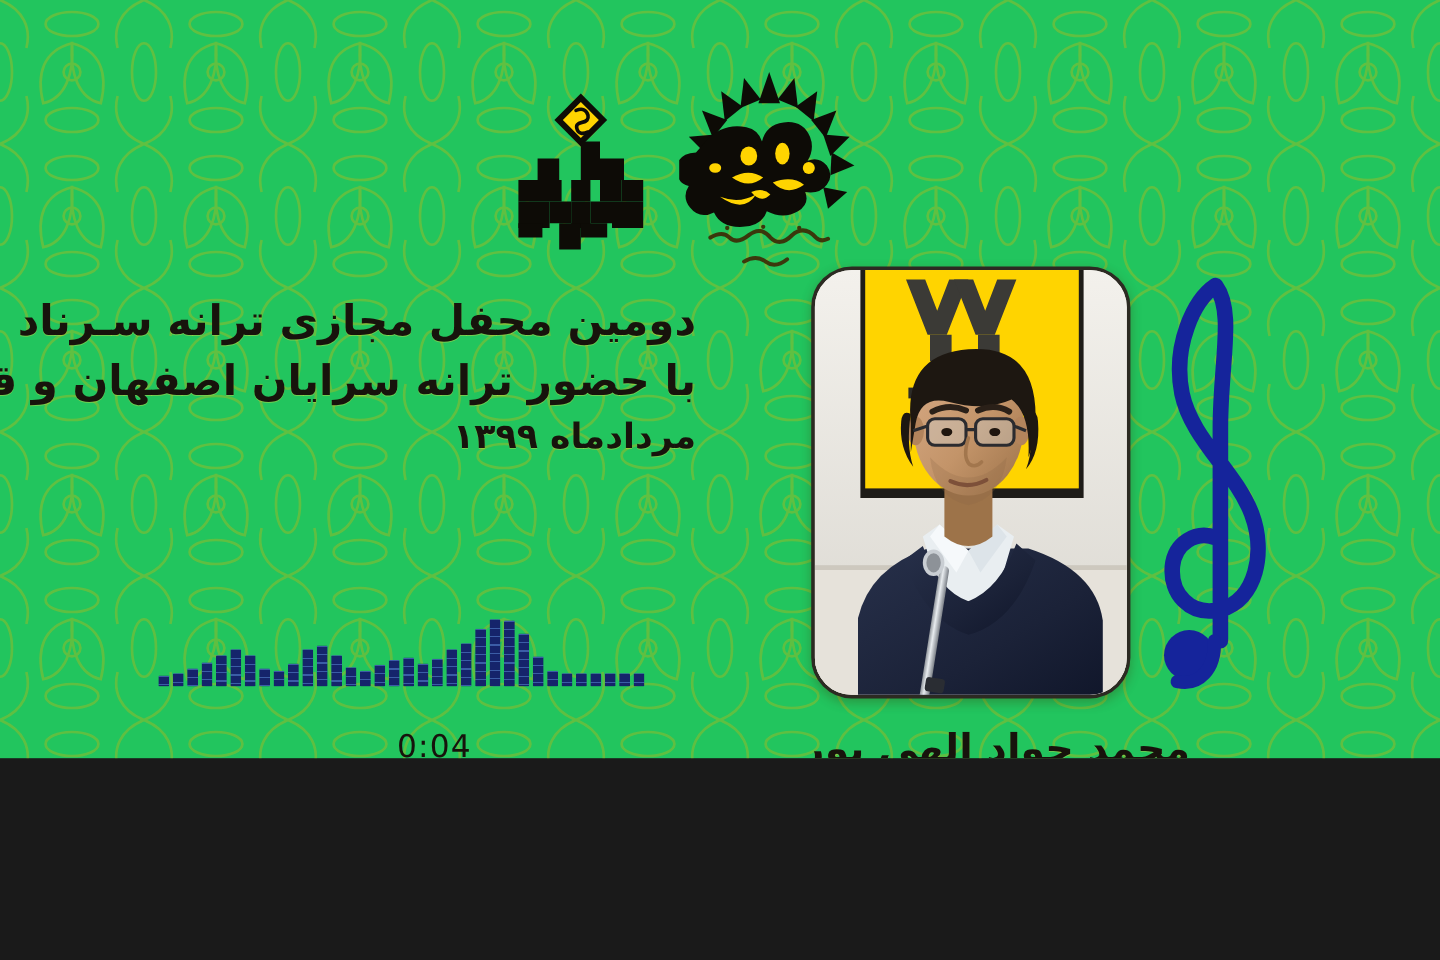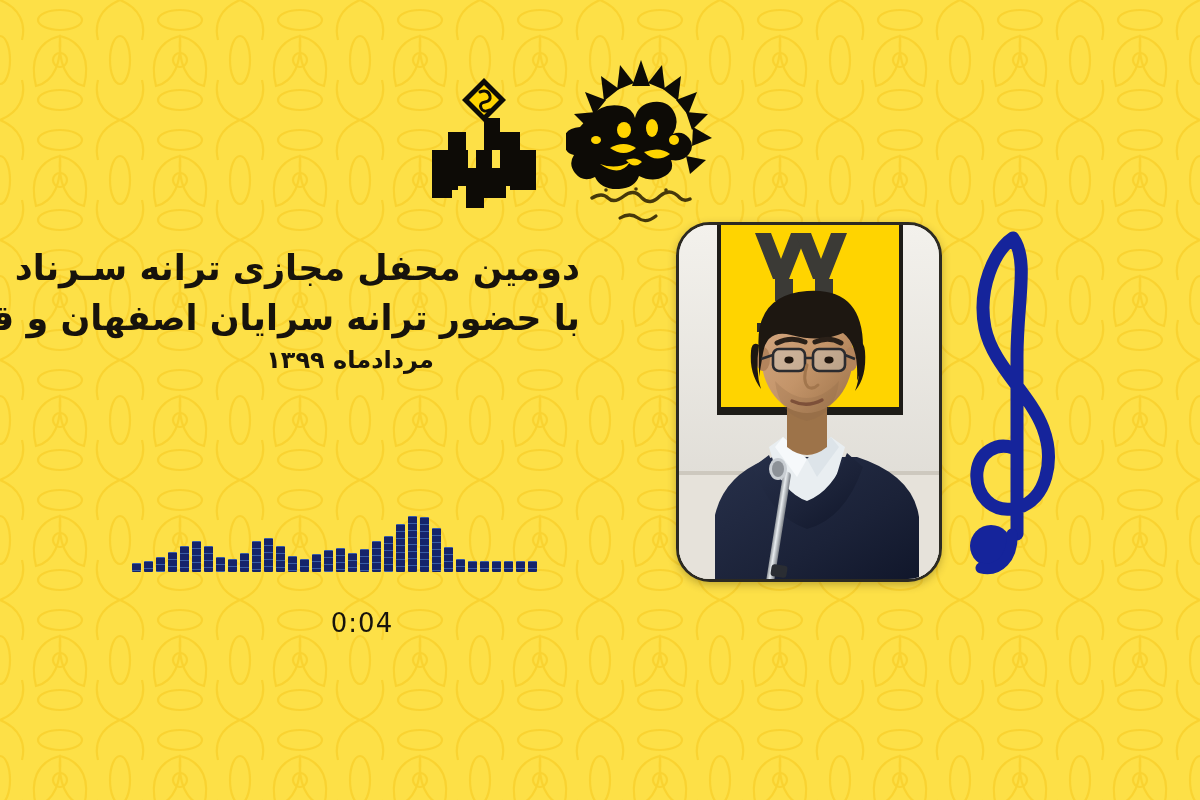--- a/index.html
+++ b/index.html
@@ -6,23 +6,23 @@
   html, body {
     margin: 0;
     padding: 0;
     background: #1a1a1a;
   }
   * { box-sizing: border-box; }
 
   .poster {
     position: relative;
     width: 1200px;
-    height: 800px;
+    height: 632px;
     overflow: hidden;
-    background: #fde047;
+    background: #22c55e;
     font-family: "DejaVu Sans", "Liberation Sans", sans-serif;
   }
 
   
   .bg-pattern {
     position: absolute;
     inset: 0;
     z-index: 0;
     opacity: 0.55;
     pointer-events: none;
@@ -64,21 +64,21 @@
   }
   .headline .line {
     color: #17130c;
     font-weight: bold;
     font-size: 35px;
     line-height: 1.42;
     letter-spacing: -0.5px;
     white-space: nowrap;
     text-shadow: 0 1px 0 rgba(255,220,60,0.35);
   }
-  .headline .line.l3 { font-size: 24px; text-align: center; }
+  .headline .line.l3 { font-size: 29px; }
 
   
   .waveform {
     position: absolute;
     left: 132px;
     top: 500px;
     width: 460px;
     height: 72px;
     display: flex;
     align-items: flex-end;
@@ -408,14 +408,15 @@
                C 40 34 22 72 30 112
                C 38 150 74 176 88 212
                C 100 244 92 284 62 292
                C 36 298 20 278 22 256
                C 24 236 42 226 58 232"></path>
     </g>
     <circle cx="36" cy="330" r="21" fill="#15249b"></circle>
     <path d="M57 318 C 58 342 44 356 26 352" fill="none" stroke="#15249b" stroke-width="11" stroke-linecap="round"></path>
   </svg>
 
+  <div class="name-caption">محمد جواد الهی پور</div>
 
 </div>
 
 </body></html>

